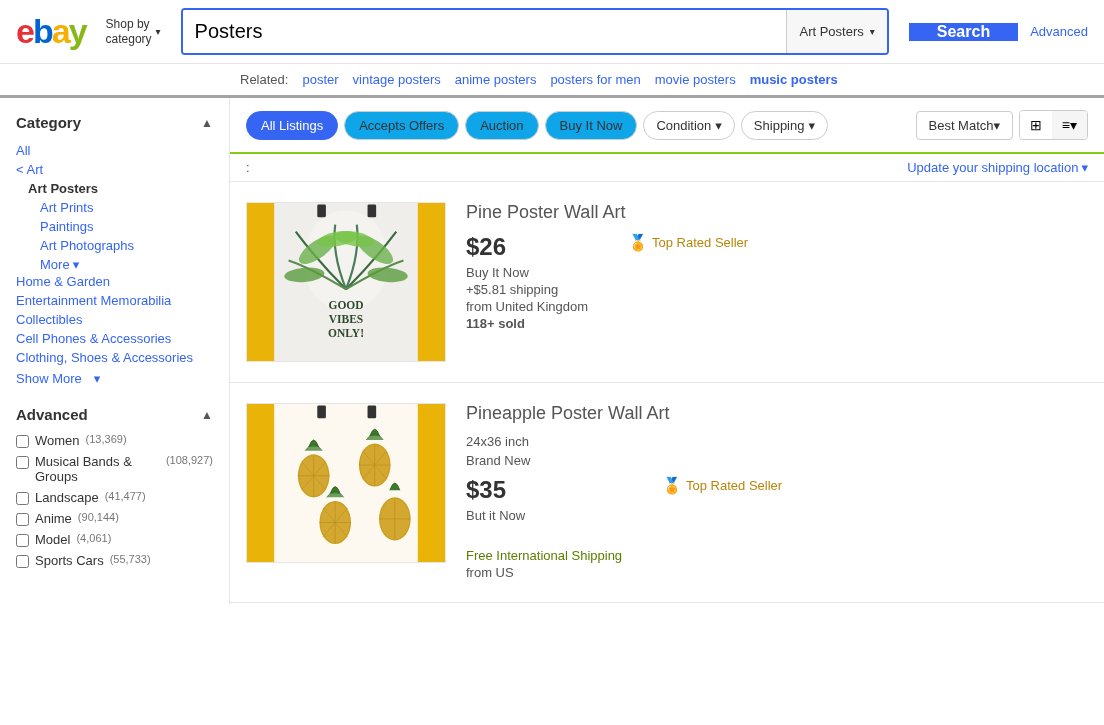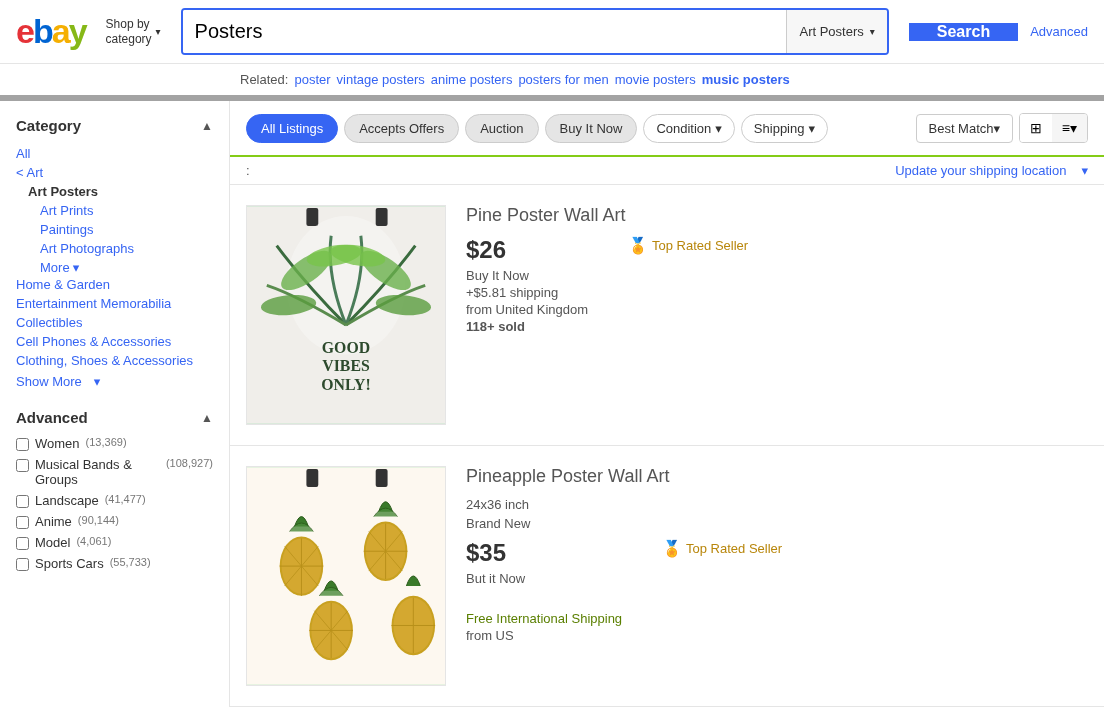--- a/index.html
+++ b/index.html
@@ -16,21 +16,21 @@
     .shop-by { display: flex; align-items: center; font-size: 12px; color: #333; cursor: pointer; white-space: nowrap; margin-left: 8px; }
     .shop-by-arrow { margin-left: 4px; font-size: 10px; }
     .search-bar { display: flex; flex: 1; border: 2px solid #3665f3; border-radius: 4px; overflow: hidden; margin: 0 8px; }
     .search-input { flex: 1; padding: 10px 12px; font-size: 20px; border: none; outline: none; }
     .search-category { display: flex; align-items: center; padding: 0 12px; background: #f7f7f7; border-left: 1px solid #ccc; cursor: pointer; font-size: 13px; color: #333; white-space: nowrap; }
     .search-category-arrow { margin-left: 6px; font-size: 10px; }
     .search-button { background: #3665f3; color: white; border: none; padding: 0 28px; font-size: 16px; font-weight: bold; cursor: pointer; white-space: nowrap; }
     .advanced-link { color: #3665f3; font-size: 13px; cursor: pointer; text-decoration: none; white-space: nowrap; }
 
     
-    .related-bar { padding: 8px 240px 8px 240px; font-size: 13px; color: #555; border-bottom: 6px solid #a3a3a3; display: flex; align-items: center; gap: 6px; }
+    .related-bar { padding: 8px 240px 8px 240px; font-size: 13px; color: #555; border-bottom: 3px solid #a3a3a3; display: flex; align-items: center; gap: 14px; }
     .related-label { color: #555; }
     .related-link { color: #3665f3; text-decoration: none; cursor: pointer; }
     .related-link.bold-link { font-weight: bold; }
 
     
     .main { display: flex; }
 
     
     .sidebar { width: 230px; min-width: 230px; padding: 16px; border-right: 1px solid #e5e5e5; }
     .sidebar-section { margin-bottom: 20px; }
@@ -47,38 +47,38 @@
     .subject-item { display: flex; align-items: flex-start; gap: 6px; margin-bottom: 6px; font-size: 13px; }
     .subject-item input[type="checkbox"] { margin-top: 2px; cursor: pointer; }
     .subject-label { color: #333; }
     .subject-count { color: #777; font-size: 11px; }
 
     
     .content { flex: 1; padding: 0; }
 
     
     .filter-bar { display: flex; align-items: center; padding: 12px 16px; border-bottom: 2px solid #84cc16; gap: 6px; flex-wrap: wrap; }
-    .filter-btn { padding: 6px 14px; border: 1px solid #ccc; border-radius: 20px; font-size: 13px; cursor: pointer; background: #e5e5e5; color: #333; }
+    .filter-btn { padding: 6px 14px; border: 1px solid #ccc; border-radius: 20px; font-size: 13px; cursor: pointer; background: #0ea5e9; color: #333; }
     .filter-btn.active { background: #3665f3; color: #fff; border-color: #3665f3; }
     .filter-btn-dropdown { padding: 6px 12px; border: 1px solid #ccc; border-radius: 20px; font-size: 13px; cursor: pointer; background: #fff; color: #333; display: flex; align-items: center; gap: 4px; }
     .filter-spacer { flex: 1; }
     .sort-dropdown { padding: 6px 12px; border: 1px solid #ccc; border-radius: 4px; font-size: 13px; cursor: pointer; background: #fff; color: #333; display: flex; align-items: center; }
     .view-toggle { display: flex; border: 1px solid #ccc; border-radius: 4px; overflow: hidden; }
     .view-btn { padding: 6px 10px; border: none; background: #fff; cursor: pointer; font-size: 14px; }
     .view-btn.active { background: #f5f5f5; }
 
     
     .shipping-location-bar { padding: 6px 16px; font-size: 12px; color: #555; text-align: right; border-bottom: 1px solid #e5e5e5; display: flex; justify-content: space-between; align-items: center; }
-    .update-shipping { color: #3665f3; cursor: pointer; display: flex; align-items: center; gap: 15px; font-size: 13px; }
+    .update-shipping { color: #3665f3; cursor: pointer; display: flex; align-items: center; gap: 3px; font-size: 13px; }
     .colon-text { font-size: 13px; color: #555; }
 
     
     .product-list { padding: 0; }
     .product-item { display: flex; padding: 20px 16px; border-bottom: 1px solid #e5e5e5; gap: 20px; }
-    .product-image { width: 200px; min-width: 200px; height: 220px; background: #22c55e; display: flex; align-items: center; justify-content: center; overflow: hidden; border: 1px solid #e5e5e5; }
+    .product-image { width: 200px; min-width: 200px; height: 160px; background: #eab308; display: flex; align-items: center; justify-content: center; overflow: hidden; border: 1px solid #e5e5e5; }
     .product-image svg { width: 100%; height: 100%; }
     .product-info { flex: 1; }
     .product-title { font-size: 18px; color: #555; margin-bottom: 10px; font-weight: normal; }
     .product-subtitle { font-size: 13px; color: #555; margin-bottom: 4px; }
     .product-condition { font-size: 13px; color: #555; margin-bottom: 8px; }
     .product-price { font-size: 24px; font-weight: bold; color: #333; margin-bottom: 4px; }
     .product-buy-type { font-size: 13px; color: #555; margin-bottom: 2px; }
     .product-shipping { font-size: 13px; color: #555; margin-bottom: 2px; }
     .product-shipping.green { color: #5a7f00; margin-top: 25px; }
     .product-from { font-size: 13px; color: #555; margin-bottom: 2px; }

